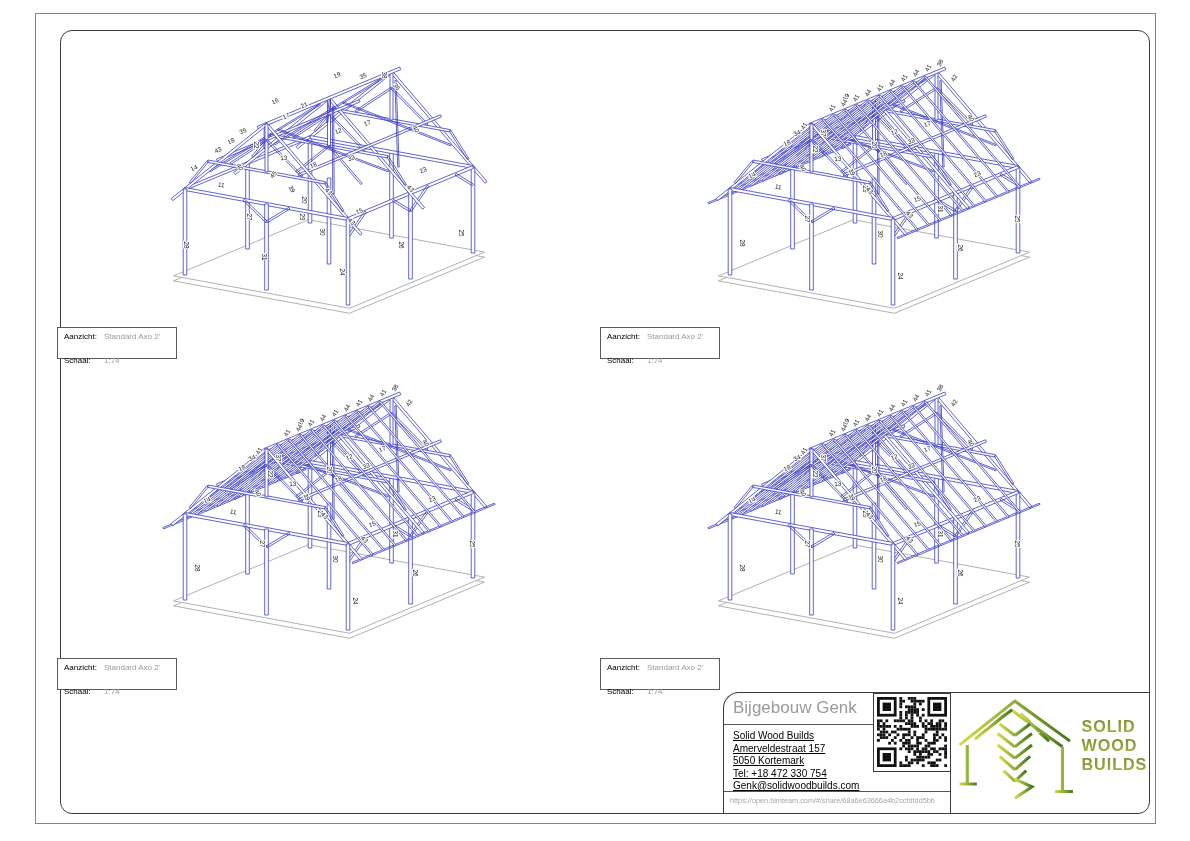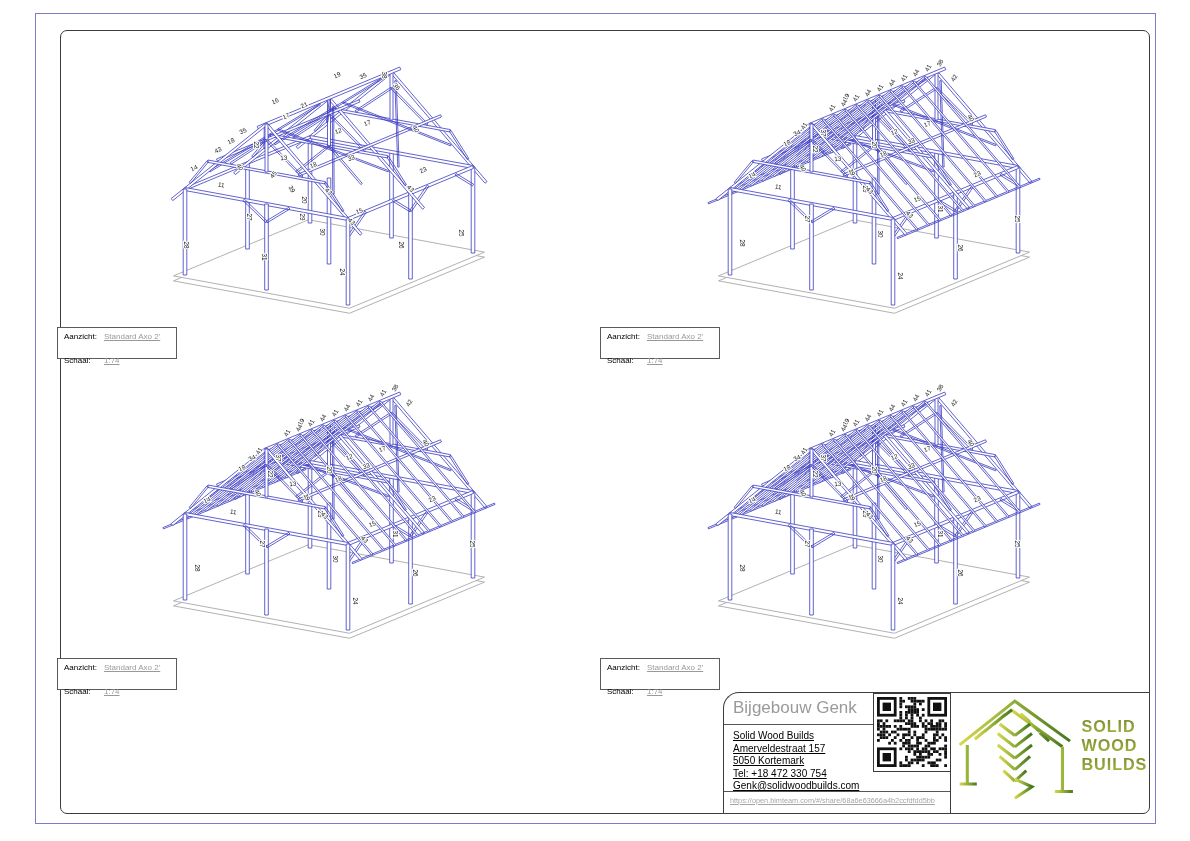--- a/index.html
+++ b/index.html
@@ -1,39 +1,39 @@
 <!DOCTYPE html>
 <html><head>
 <meta charset="utf-8">
 <style>
   html,body{margin:0;padding:0;background:#ffffff;}
   body{font-family:"Liberation Sans", sans-serif; width:1190px; height:841px; position:relative; overflow:hidden;}
   #page{position:absolute; left:0; top:0; width:1190px; height:841px; background:#fff;}
   .outer-border{position:absolute; left:35px; top:13px; width:1119px; height:809px; border:1px solid #7b7bca;}
-  .sheet{position:absolute; left:60px; top:30px; width:1088px; height:782px; border:1.5px solid #3c3c3c; border-radius:7px;}
+  .sheet{position:absolute; left:60px; top:30px; width:1088px; height:782px; border:1.5px solid #3c3c3c; border-radius:12px;}
   .axo{position:absolute; width:355px; height:280px;}
   .axo.v1{left:155px; top:48px;}
   .axo.v2{left:700px; top:48px;}
   .axo.v3{left:155px; top:373px;}
   .axo.v4{left:700px; top:373px;}
   .infobox{position:absolute; width:118px; height:30px; border:1px solid #5a5a5a; background:#fff; font-size:8px; color:#000;}
   .infobox .row{position:absolute; left:6px; right:2px; height:12px; white-space:nowrap;}
   .infobox .r1{top:4px;} .infobox .r2{top:28px;}
   .infobox b{font-weight:normal; display:inline-block; width:40px;}
-  .infobox .val{color:#999;text-decoration:underline;}
+  .infobox .val{color:#999;}
   .ib1{left:57px; top:327px;} .ib2{left:600px; top:327px;}
   .ib3{left:57px; top:658px;} .ib4{left:600px; top:658px;}
   .titleblock{position:absolute; left:662px; top:661px; right:0; bottom:0;
     border-top:1.5px solid #3c3c3c; border-left:1.5px solid #3c3c3c; border-top-left-radius:16px;}
   .tb-info{position:absolute; left:0; top:0; bottom:0; width:226px; border-right:1.5px solid #3c3c3c;}
   .tb-title{position:absolute; left:9px; top:5px; font-size:17px; color:#9a9a9a; white-space:nowrap;}
   .tb-title-divider{position:absolute; left:0; top:31px; width:149px; border-top:1px solid #555;}
   .tb-contact{position:absolute; left:9px; top:37px; font-size:10px; color:#000; line-height:12.5px; white-space:nowrap;text-decoration:underline;}
   .tb-url-divider{position:absolute; left:0; top:98px; width:226px; border-top:1px solid #555;}
-  .tb-url{position:absolute; left:6px; top:103px; font-size:7.3px; color:#a6a6a6; white-space:nowrap;text-decoration:underline;}
+  .tb-url{position:absolute; left:6px; top:103px; font-size:7.3px; color:#a6a6a6; white-space:nowrap;}
   .qrbox{position:absolute; left:149px; top:0px; width:78px; height:79px; border:1px solid #3c3c3c; background:#fff; box-sizing:border-box;}
   .qrbox svg{position:absolute; left:3px; top:3px;}
   .tb-logo{position:absolute; left:228px; top:0; right:0; bottom:0;padding-left:19px;}
   .tb-logo svg{position:absolute; left:50%; top:50%; transform:translate(-50%,-52%);}
 </style>
 </head>
 <body>
 
 <div id="page">
   <div class="outer-border"></div>

